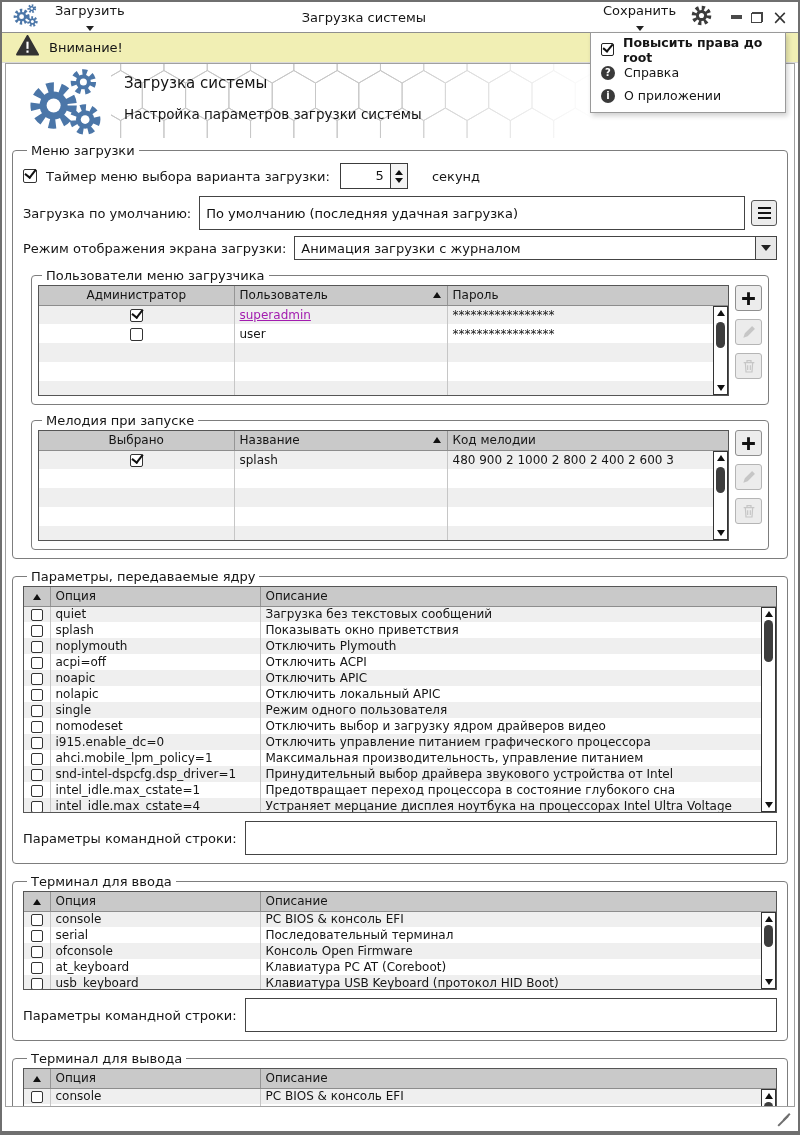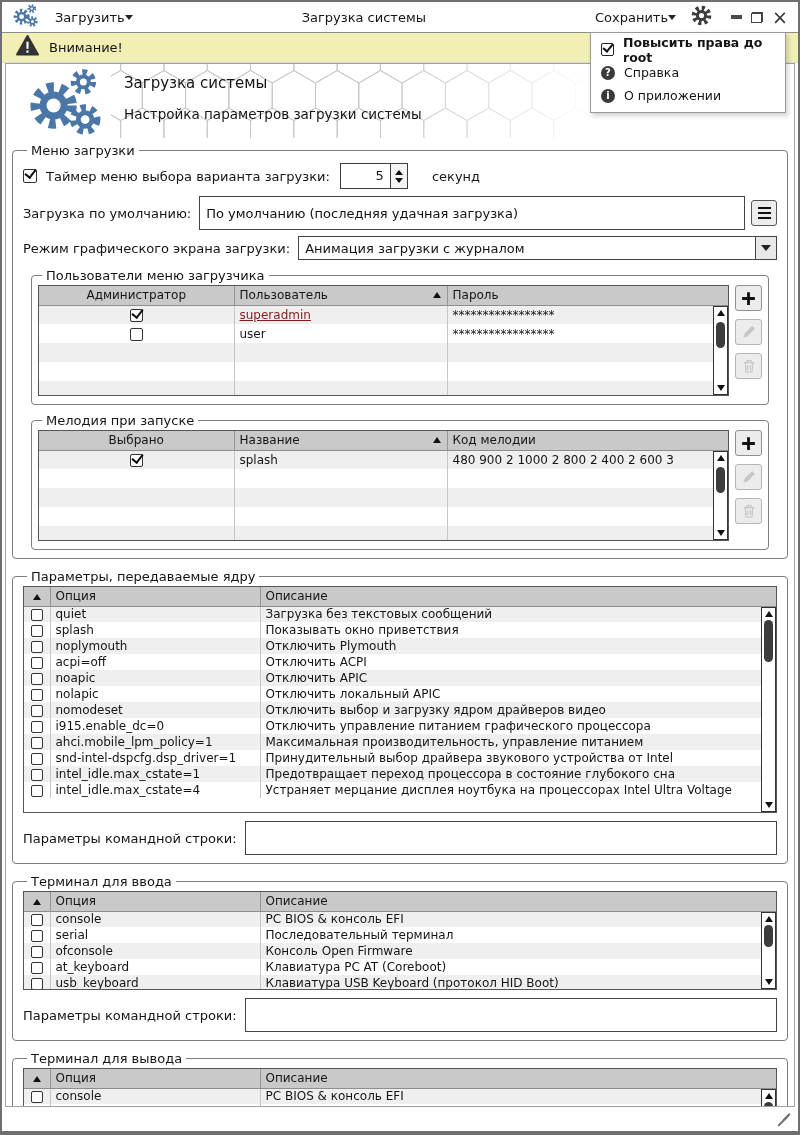--- a/index.html
+++ b/index.html
@@ -5,21 +5,21 @@
   * { box-sizing: border-box; margin: 0; padding: 0; }
   html,body { background:#e8e8e8; }
   body { font-family:"DejaVu Sans","Liberation Sans",sans-serif; color:#151515; }
   .window { position:relative; width:800px; height:1135px; background:#fff;
     border:2px solid #6f6f6f; border-bottom-width:4px; display:flex; flex-direction:column; overflow:hidden; }
 
   
   .titlebar { height:31px; flex:0 0 31px; display:flex; align-items:center; padding:0 10px;
     border-bottom:1px solid #8f8f8f; background:#fff; }
   .tb-left { display:flex; align-items:center; gap:16px; }
-  .menu-btn { display:flex; align-items:center; gap:0; font-size:13px; cursor:default; }
+  .menu-btn { display:flex; align-items:center; gap:8px; font-size:13px; cursor:default;flex-direction:column; }
   .caret { width:0; height:0; border-left:4.5px solid transparent; border-right:4.5px solid transparent; border-top:5.5px solid #222; }
   .tb-title { flex:1; text-align:center; font-size:13px; }
   .tb-right { display:flex; align-items:center; gap:15px; }
   .winbtns { display:flex; align-items:center; gap:9px; margin-left:4px; }
   .wb-min { width:11px; height:4px; background:#4a4a4a; }
   .wb-restore { position:relative; width:12px; height:11px; }
   .wb-restore::before { content:""; position:absolute; right:0; top:0; width:9px; height:8px; border:1.5px solid #444; }
   .wb-restore::after { content:""; position:absolute; left:0; bottom:0; width:9px; height:8px; border:1.5px solid #444; background:#fff; }
   .wb-close { font-size:19px; line-height:14px; color:#333; }
 
@@ -91,21 +91,21 @@
   .sort-arr { width:0; height:0; border-left:4px solid transparent; border-right:4px solid transparent; border-bottom:6px solid #111; }
   td { font-size:12px; height:19px; padding:0 0 0 5px; border-right:1px solid #c6c6c6; overflow:hidden; white-space:nowrap; }
   td:last-child { border-right:none; }
   .t16 td { height:16px; font-size:12px; }
   .t16 th { height:19px; }
   tbody tr:nth-child(odd) { background:#efefef; }
   tbody tr:nth-child(even) { background:#fff; }
   td.td-c { text-align:center; padding-left:0; }
   td.td-c .cb { width:13px; height:13px; }
   .t16 td.td-c .cb { width:12px; height:12px; border-width:1.4px; }
-  .lnk { color:#7f1d1d; text-decoration:underline; }
+  .lnk { color:#a21caf; text-decoration:underline; }
 
   
   .vsb { position:absolute; right:0; top:20px; bottom:0; width:15px; border:1px solid #333; background:#fff;
     display:flex; flex-direction:column; align-items:center; padding:3px 0; }
   .vsb .arr-u, .vsb .arr-d { border-left-width:4px; border-right-width:4px; }
   .vsb .arr-u { border-bottom-width:6px; }
   .vsb .arr-d { border-top-width:6px; margin-top:auto; }
   .sb-thumb { width:9px; background:#3d3d3d; border-radius:5px; margin-top:6px; }
 
   
@@ -248,21 +248,21 @@
         <span class="lbl">Загрузка по умолчанию:</span>
         <input class="txt grow" style="margin-left: 8px;" value="По умолчанию (последняя удачная загрузка)">
         <div class="sqbtn">
           <span class="hb-bar"></span>
             <span class="hb-bar"></span>
             <span class="hb-bar"></span>
         </div>
       </div>
 
       <div class="row" style="margin-top:6px;">
-        <span class="lbl">Режим графического экрана загрузки:</span>
+        <span class="lbl">Режим отображения экрана загрузки:</span>
         <div class="selectbox grow">
           <span class="sel-val">Анимация загрузки с журналом</span>
           <span class="sel-btn">
               <span class="caret"></span>
             </span>
         </div>
       </div>
 
       <fieldset class="inner">
         <legend>Пользователи меню загрузчика</legend>
@@ -459,20 +459,25 @@
                 <td>noapic</td>
                 <td>Отключить APIC</td>
               </tr>
               <tr>
                 <td class="td-c"><span class="cb"></span></td>
                 <td>nolapic</td>
                 <td>Отключить локальный APIC</td>
               </tr>
               <tr>
                 <td class="td-c"><span class="cb"></span></td>
+                <td>single</td>
+                <td>Режим одного пользователя</td>
+              </tr>
+              <tr>
+                <td class="td-c"><span class="cb"></span></td>
                 <td>nomodeset</td>
                 <td>Отключить выбор и загрузку ядром драйверов видео</td>
               </tr>
               <tr>
                 <td class="td-c"><span class="cb"></span></td>
                 <td>i915.enable_dc=0</td>
                 <td>Отключить управление питанием графического процессора</td>
               </tr>
               <tr>
                 <td class="td-c"><span class="cb"></span></td>

